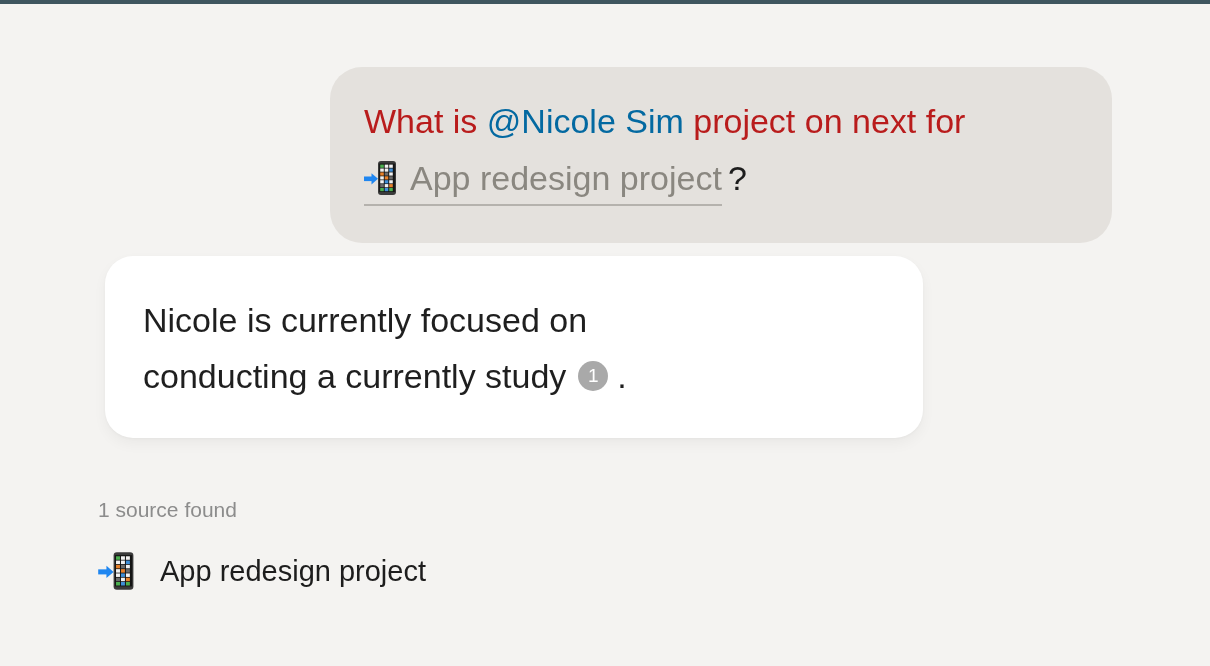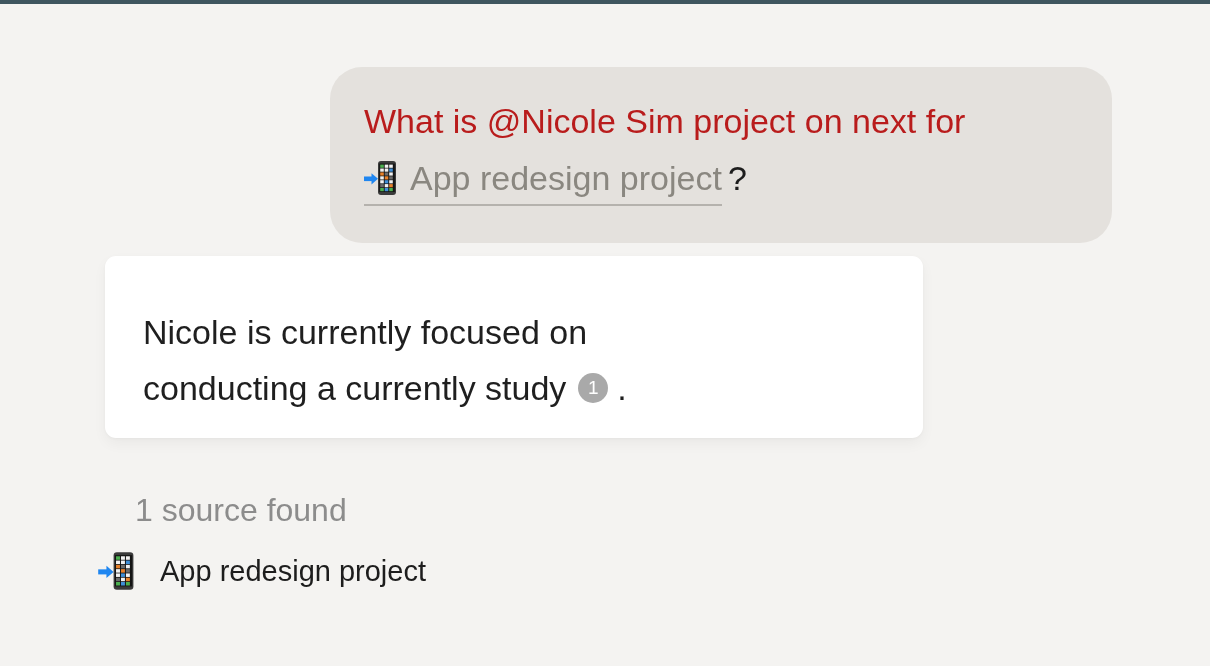--- a/index.html
+++ b/index.html
@@ -47,21 +47,21 @@
     font-size: 34px;
     line-height: 57px;
     color: #1d1d1d;
     white-space: nowrap;
   }
   .q-line-2 {
     display: flex;
     align-items: center;
   }
   .mention {
-    color: #b91c1c;
+    color: #0369a1;
   }
   .q-plain {
     color: #b91c1c;
   }
   .doc-ref {
     display: inline-flex;
     align-items: center;
     border-bottom: 2px solid #b5b2ad;
     padding-bottom: 6px;
     margin-right: 6px;
@@ -87,23 +87,23 @@
   .app-icon svg { display: block; }
 
   
   .answer-card {
     position: absolute;
     left: 105px;
     top: 256px;
     width: 818px;
     height: 182px;
     box-sizing: border-box;
-    padding: 48px 38px;
+    padding: 36px 38px;
     background: #ffffff;
-    border-radius: 11px;
+    border-radius: 28px;
     box-shadow: 0 6px 14px rgba(0,0,0,0.045), 0 1px 3px rgba(0,0,0,0.03);
   }
   .a-line {
     font-size: 34px;
     line-height: 56px;
     color: #1f1f1f;
     white-space: nowrap;
     display: flex;
     align-items: center;
   }
@@ -123,25 +123,24 @@
   }
 
   
   .sources {
     position: absolute;
     left: 98px;
     top: 493px;
     width: 600px;
   }
   .sources-label {
-    font-size: 32px;
+    font-size: 21px;
     line-height: 34px;
     color: #8c8c8c;
     margin-bottom: 22px;
-    margin-left: 37px;
   }
   .source-row {
     display: flex;
     align-items: center;
   }
   .source-title {
     font-size: 29px;
     line-height: 36px;
     color: #1d1d1d;
     margin-left: 22px;

